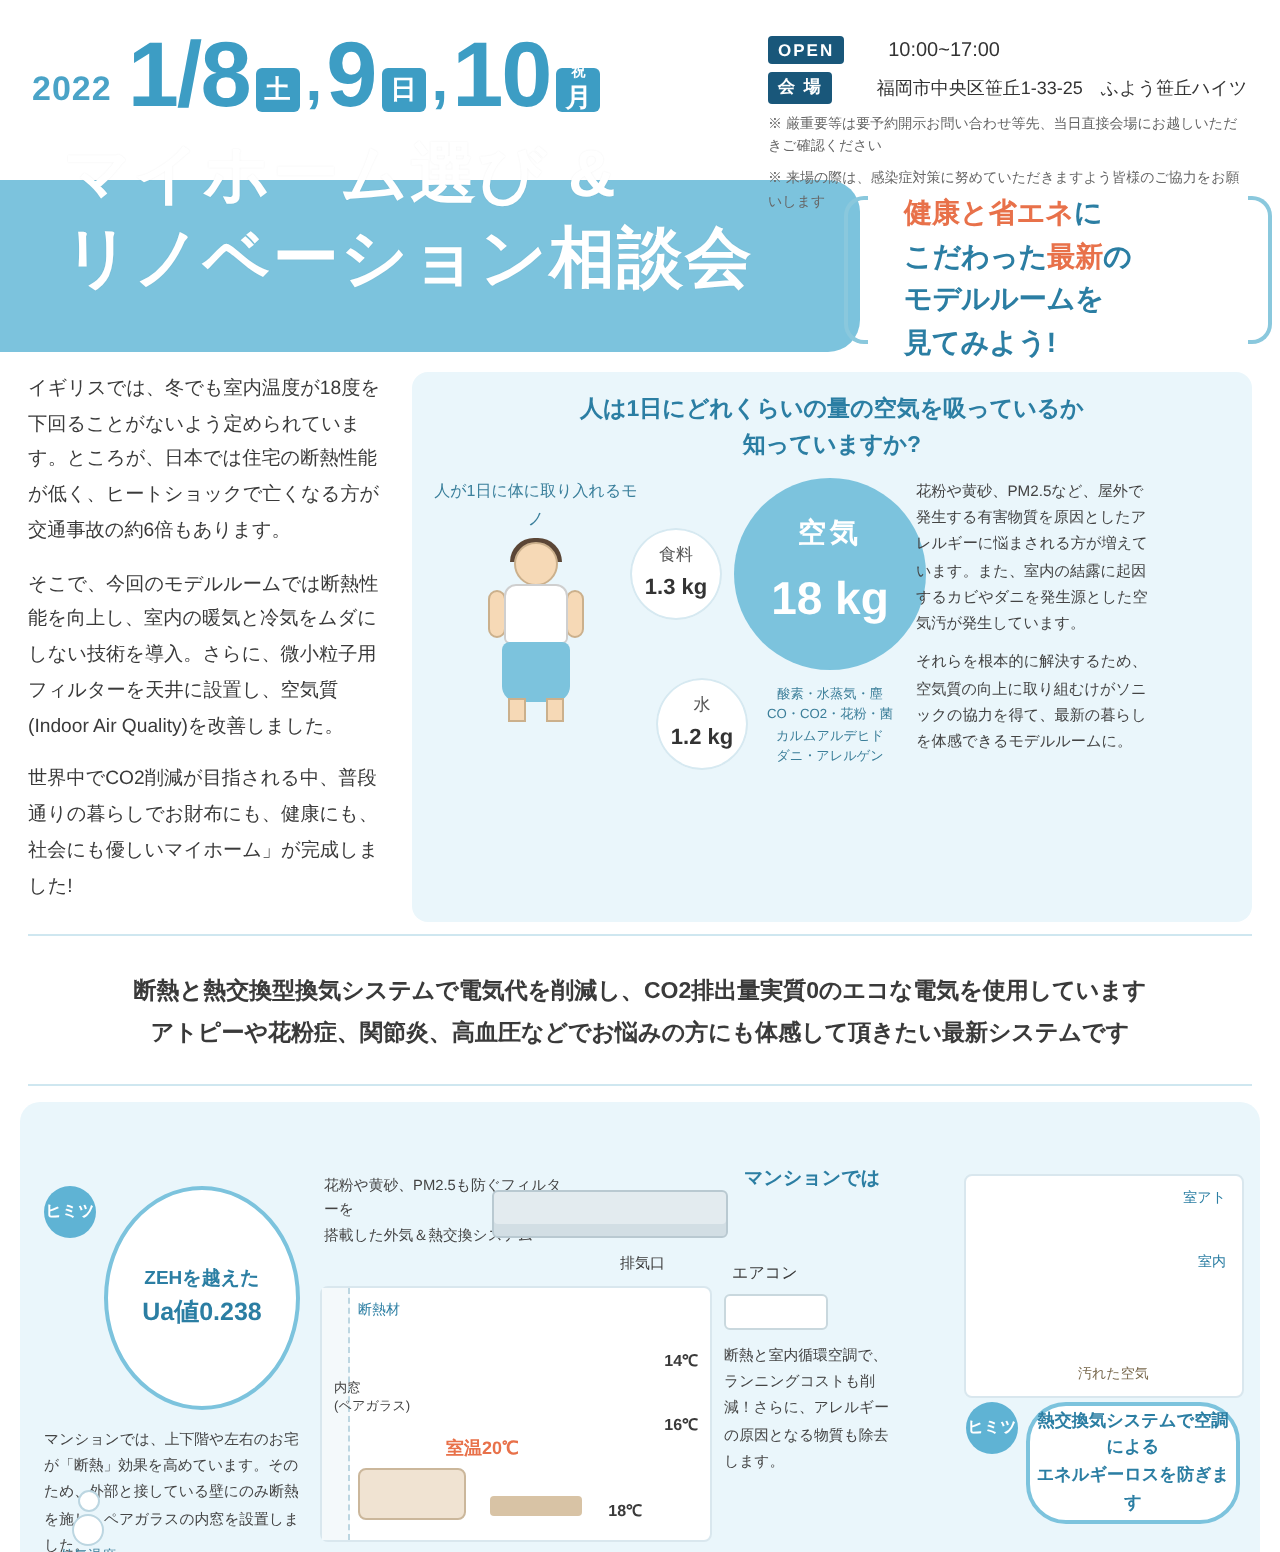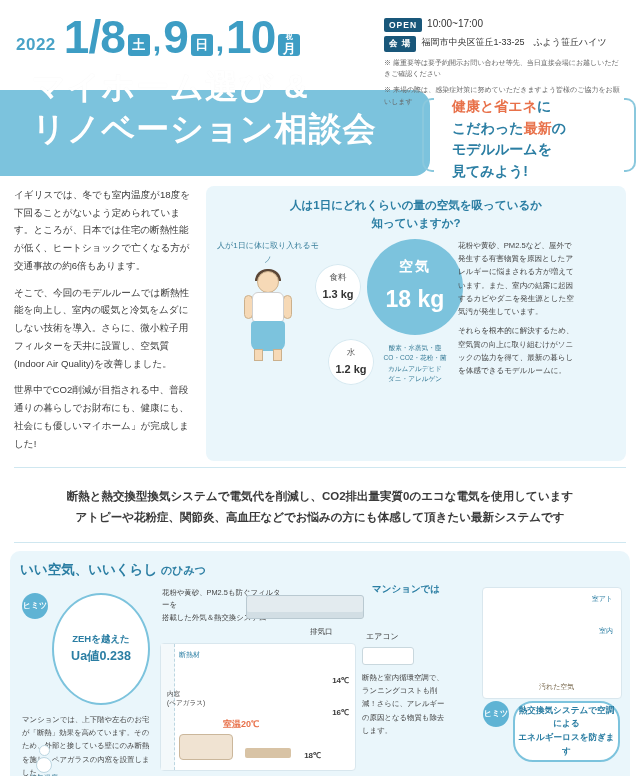--- a/index.html
+++ b/index.html
@@ -25,21 +25,21 @@
   .daybox .sup { font-size: 7px; line-height: 7px; }
   .comma { color: #3d9dc4; font-size: 30px; font-weight: bold; padding-bottom: 2px; }
   .maintitle { color: #ffffff; font-size: 33px; font-weight: bold; letter-spacing: 1px; line-height: 1.28;
                text-shadow: 0 0 1px rgba(0,0,0,0.06); }
   .titlebg { position: absolute; left: 0; top: 90px; width: 430px; height: 86px; background: #7cc3dd;
              border-radius: 0 16px 16px 0; z-index: 0; }
   .title-inner { position: relative; z-index: 2; padding-left: 16px; padding-top: 6px; }
 
   
   .infobox { position: absolute; right: 16px; top: 18px; width: 240px; font-size: 9px; color: #444; }
-  .inforow { display: flex; align-items: flex-start; gap: 5px; margin-bottom: 4px; }
+  .inforow { display: flex; align-items: center; gap: 22px; margin-bottom: 4px; }
   .tagbk { background: #19577a; color: #fff; font-size: 8.5px; font-weight: bold; padding: 2px 5px; border-radius: 2px; letter-spacing: 1px;}
   .infotext { font-size: 10px; color: #333; }
   .notes { font-size: 7px; color: #666; line-height: 1.6; margin-top: 5px; }
 
   
   .bubble { position: absolute; right: 10px; top: 96px; width: 196px; font-size: 14px; line-height: 1.55;
             color: #2b7ea3; font-weight: bold; text-align: left; padding-left: 18px; }
   .bubble .acc { color: #e8714a; }
   .bracket-l, .bracket-r { position: absolute; top: 98px; width: 12px; height: 74px; border: 2px solid #8ac8dd; }
   .bracket-l { right: 206px; border-right: none; border-radius: 10px 0 0 10px; }
@@ -228,24 +228,20 @@
   </div>
 
   <div class="divider"></div>
   <div class="band">
     <p>断熱と熱交換型換気システムで電気代を削減し、CO2排出量実質0のエコな電気を使用しています</p>
     <p>アトピーや花粉症、関節炎、高血圧などでお悩みの方にも体感して頂きたい最新システムです</p>
   </div>
   <div class="divider"></div>
 
   <div class="sec2">
-    <div class="sec2-title">
-      <span>いい空気、いいくらし</span>
-      <span class="sm">のひみつ</span>
-    </div>
 
     <div style="position:absolute;left:12px;top:42px;width:128px;">
       <div style="display:flex;align-items:flex-start;gap:4px;">
         <div class="hint">ヒミツ</div>
         <div class="zeh-circle">
           <span class="l1">ZEHを越えた</span>
           <span class="l2">Ua値0.238</span>
         </div>
       </div>
       <div class="para" style="margin-top:8px">マンションでは、上下階や左右のお宅が「断熱」効果を高めています。そのため、外部と接している壁にのみ断熱を施し、ペアガラスの内窓を設置しました。</div>

